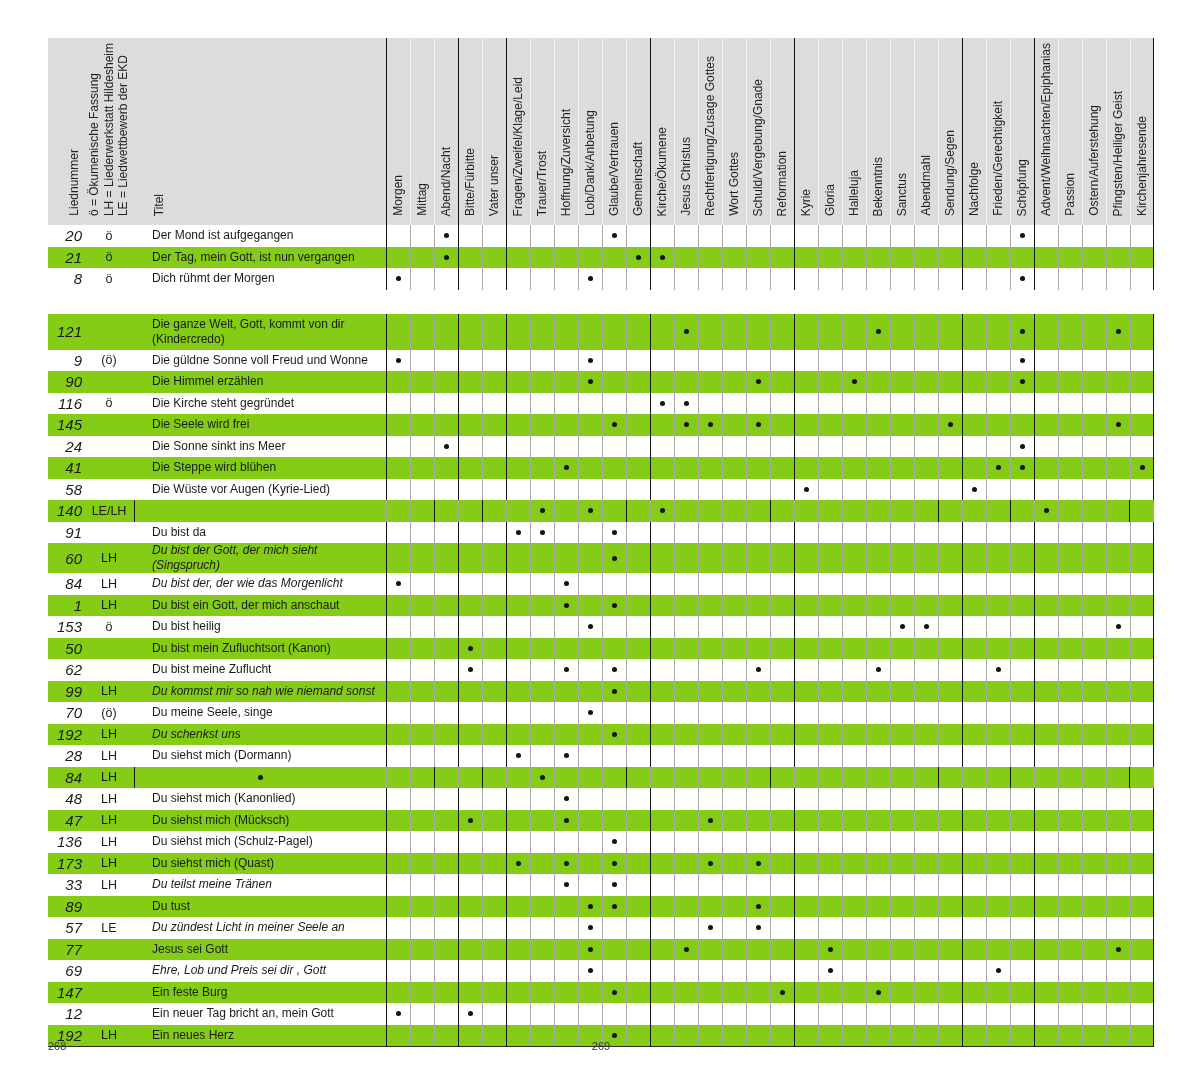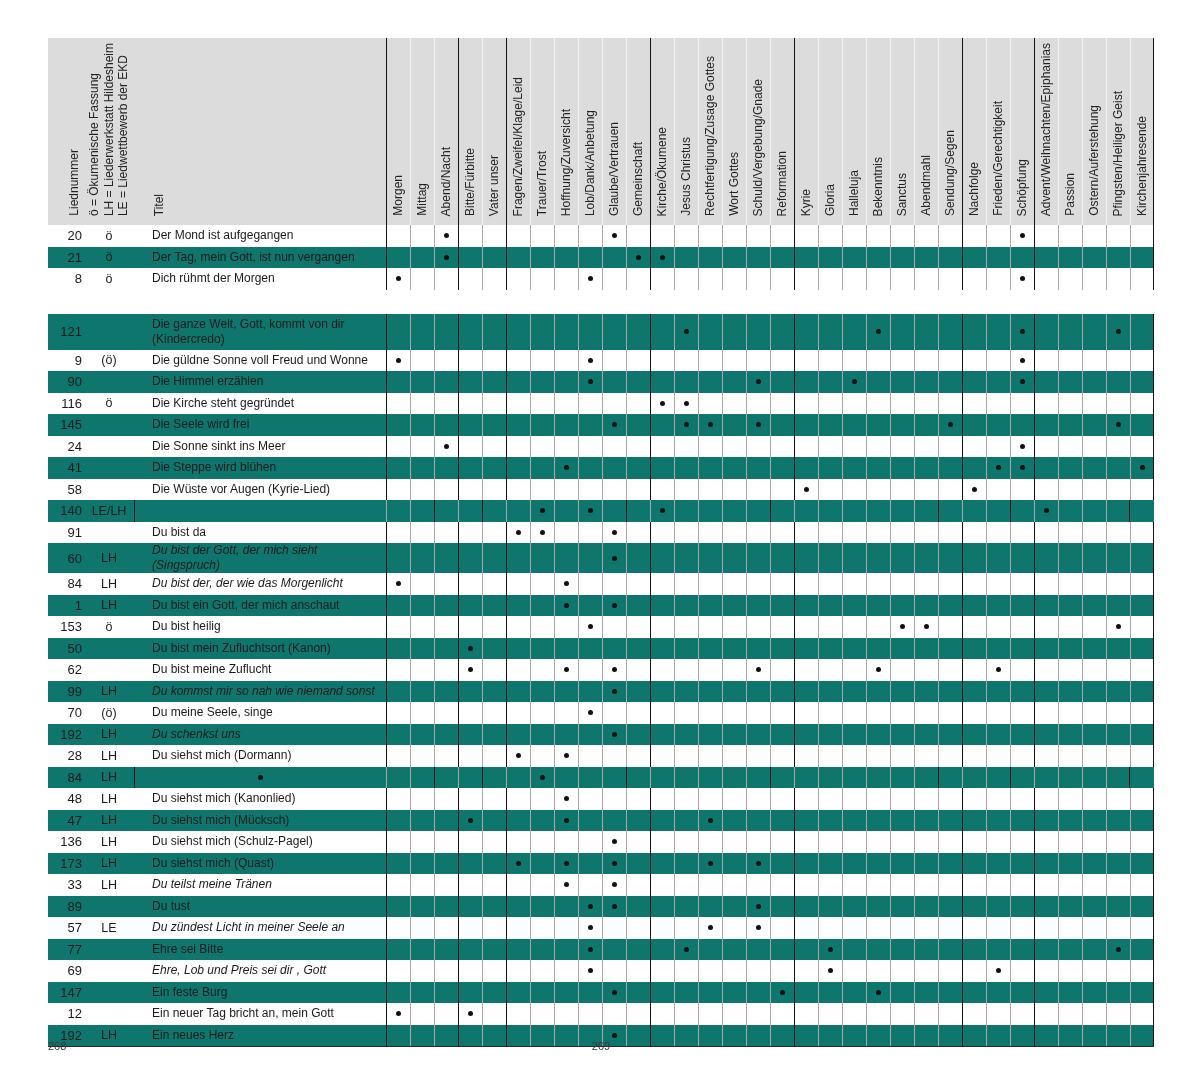--- a/index.html
+++ b/index.html
@@ -22,24 +22,24 @@
   .vtext{
     writing-mode:vertical-rl;transform:rotate(180deg);
     font-size:12px;line-height:1.22;white-space:pre-line;color:#222;
   }
   .thead .mcol{border-left:1px solid #f4f4f4;box-sizing:border-box;}
   .thead .mcol.group{border-left:1.5px solid #141414;}
   .thead .last{border-right:1.5px solid #141414;}
   
   .tbody{border-bottom:1px solid #2a2a2a;}
   .row{min-height:21.5px;align-items:center;}
-  .row.shaded{background:#0f766e;}
+  .row.shaded{background:#84cc16;}
   .row.tall{min-height:36px;margin-top:24px;}
   .cell{box-sizing:border-box;align-self:stretch;display:flex;align-items:center;}
-  .cell.nr{justify-content:flex-end;font-size:13px;padding-right:2px;}
+  .cell.nr{justify-content:flex-end;font-size:15px;padding-right:2px;font-style:italic;}
   .cell.mark{justify-content:center;font-size:12.5px;}
   .cell.title{font-size:12px;padding-left:18px;white-space:pre-line;line-height:1.25;}
   .cell.title.italic{font-style:italic;}
   .cell.mcol{border-left:1px solid #a8a8a8;justify-content:center;}
   .cell.mcol.group{border-left:1.5px solid #141414;}
   .cell.last{border-right:1.5px solid #141414;}
   .dot{width:5px;height:5px;border-radius:50%;background:#111;}
   
   .pagenum{position:absolute;top:1040px;font-size:11px;color:#3a3a3a;}
   .pagenum.left{left:48px;}
@@ -1470,21 +1470,21 @@
         <div class="cell mcol"></div>
         <div class="cell mcol group"></div>
         <div class="cell mcol"></div>
         <div class="cell mcol"></div>
         <div class="cell mcol"></div>
         <div class="cell mcol last"></div>
       </div>
       <div class="row gridrow shaded">
     <div class="cell nr">77</div>
     <div class="cell mark"></div>
-    <div class="cell title">Ehre sei Bitte</div>
+    <div class="cell title">Jesus sei Gott</div>
   <div class="cell mcol group"></div>
         <div class="cell mcol"></div>
         <div class="cell mcol"></div>
         <div class="cell mcol group"></div>
         <div class="cell mcol"></div>
         <div class="cell mcol group"></div>
         <div class="cell mcol"></div>
         <div class="cell mcol"></div>
         <div class="cell mcol">
           <div class="dot"></div>

